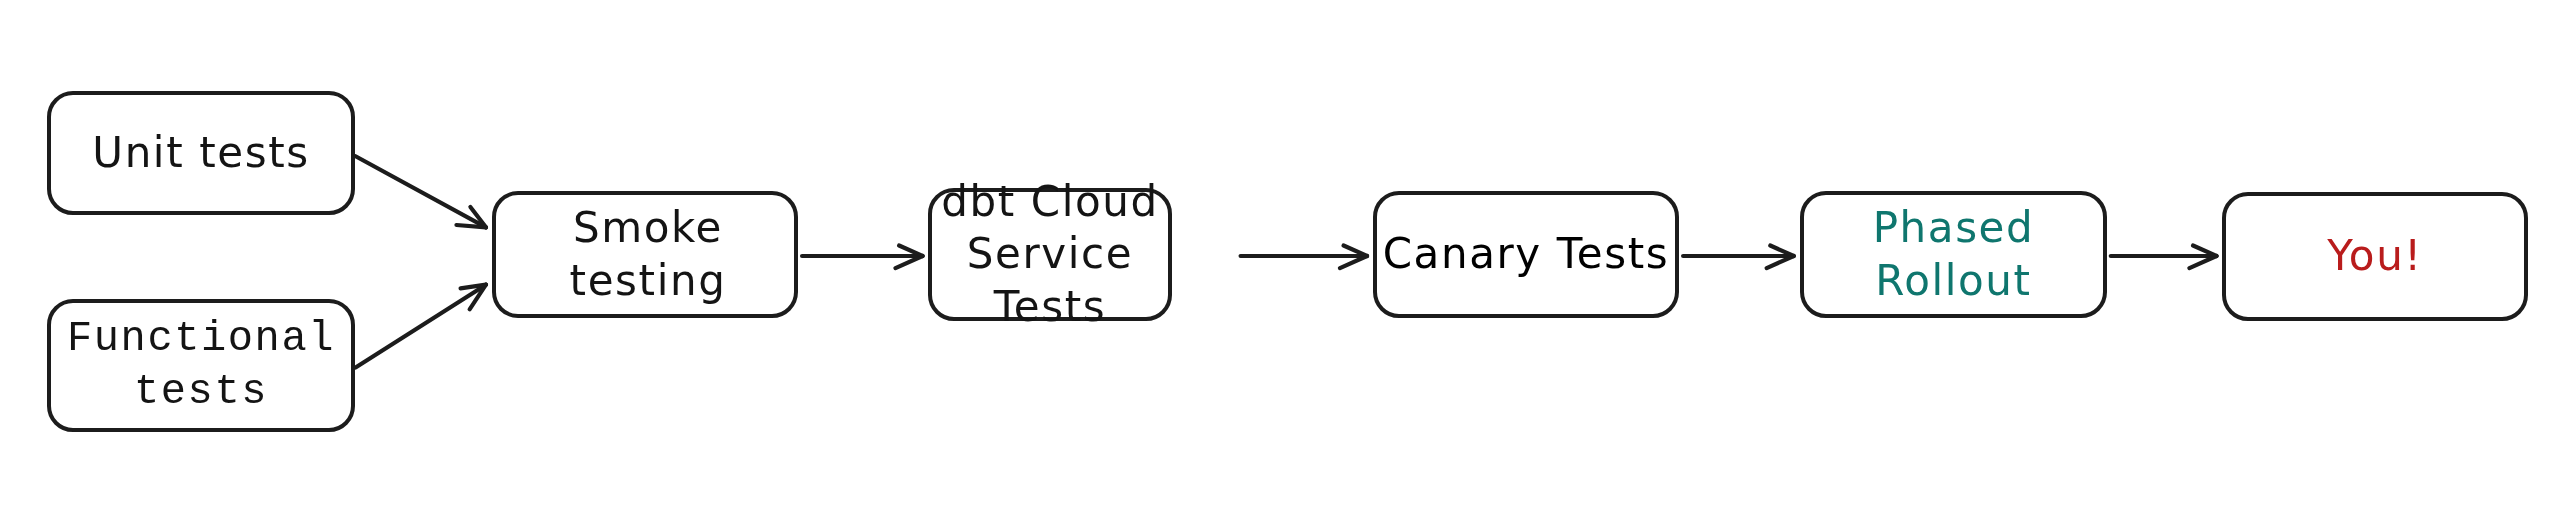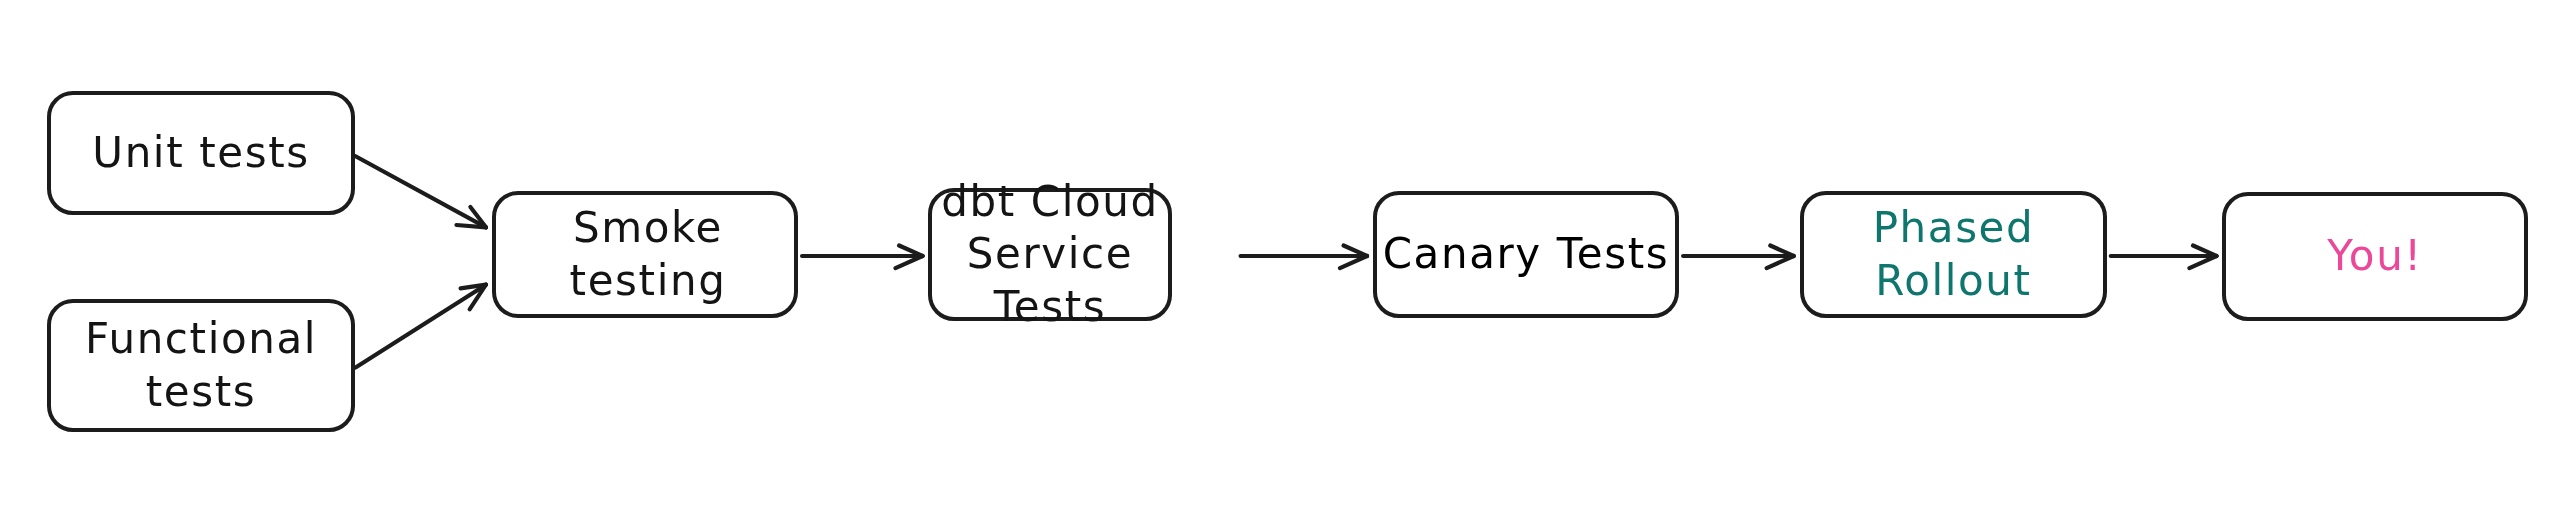--- a/index.html
+++ b/index.html
@@ -86,38 +86,38 @@
         <line x1="2216.6073317906307" y1="271.2328135917871" x2="2244" y2="259" stroke="#1c1c1c" stroke-width="4.2" stroke-linecap="round"></line>
         <line x1="2220.25968755188" y1="248.3982282204512" x2="2244" y2="259" stroke="#1c1c1c" stroke-width="4.2" stroke-linecap="round"></line>
       </g>
     </svg>
 
   <div class="node" style="left: 47px; top: 91px; width: 308px; height: 124px; border-color: rgb(28, 28, 28);">
     <span class="node-label" style="color: rgb(20, 20, 20);">Unit tests</span>
   </div>
 
   <div class="node" style="left: 47px; top: 299px; width: 308px; height: 133px; border-color: rgb(28, 28, 28);">
-    <span class="node-label" style="color: rgb(20, 20, 20);">Functional tests</span>
+    <span class="node-label" style="color: rgb(20, 20, 20); font-family: Liberation Mono, monospace;">Functional tests</span>
   </div>
 
   <div class="node" style="left: 492px; top: 191px; width: 306px; height: 127px; border-color: rgb(28, 28, 28); padding-left: 6px;">
     <span class="node-label" style="color: rgb(20, 20, 20);">Smoke testing</span>
   </div>
 
   <div class="node" style="left: 928px; top: 188px; width: 244px; height: 133px; border-color: rgb(28, 28, 28);">
     <span class="node-label" style="color: rgb(20, 20, 20);">dbt Cloud
 Service Tests</span>
   </div>
 
   <div class="node" style="left: 1373px; top: 191px; width: 306px; height: 127px; border-color: rgb(28, 28, 28);">
     <span class="node-label" style="color: #000000;">Canary Tests</span>
   </div>
 
   <div class="node" style="left: 1800px; top: 191px; width: 307px; height: 127px; border-color: rgb(28, 28, 28);">
     <span class="node-label" style="color: #0f766e;">Phased Rollout</span>
   </div>
 
   <div class="node" style="left: 2222px; top: 192px; width: 306px; height: 129px; border-color: rgb(28, 28, 28);">
-    <span class="node-label" style="color: #ec4899;">You!</span>
+    <span class="node-label" style="color: #b91c1c;">You!</span>
   </div>
 
 </div>
 
 
 </body></html>

